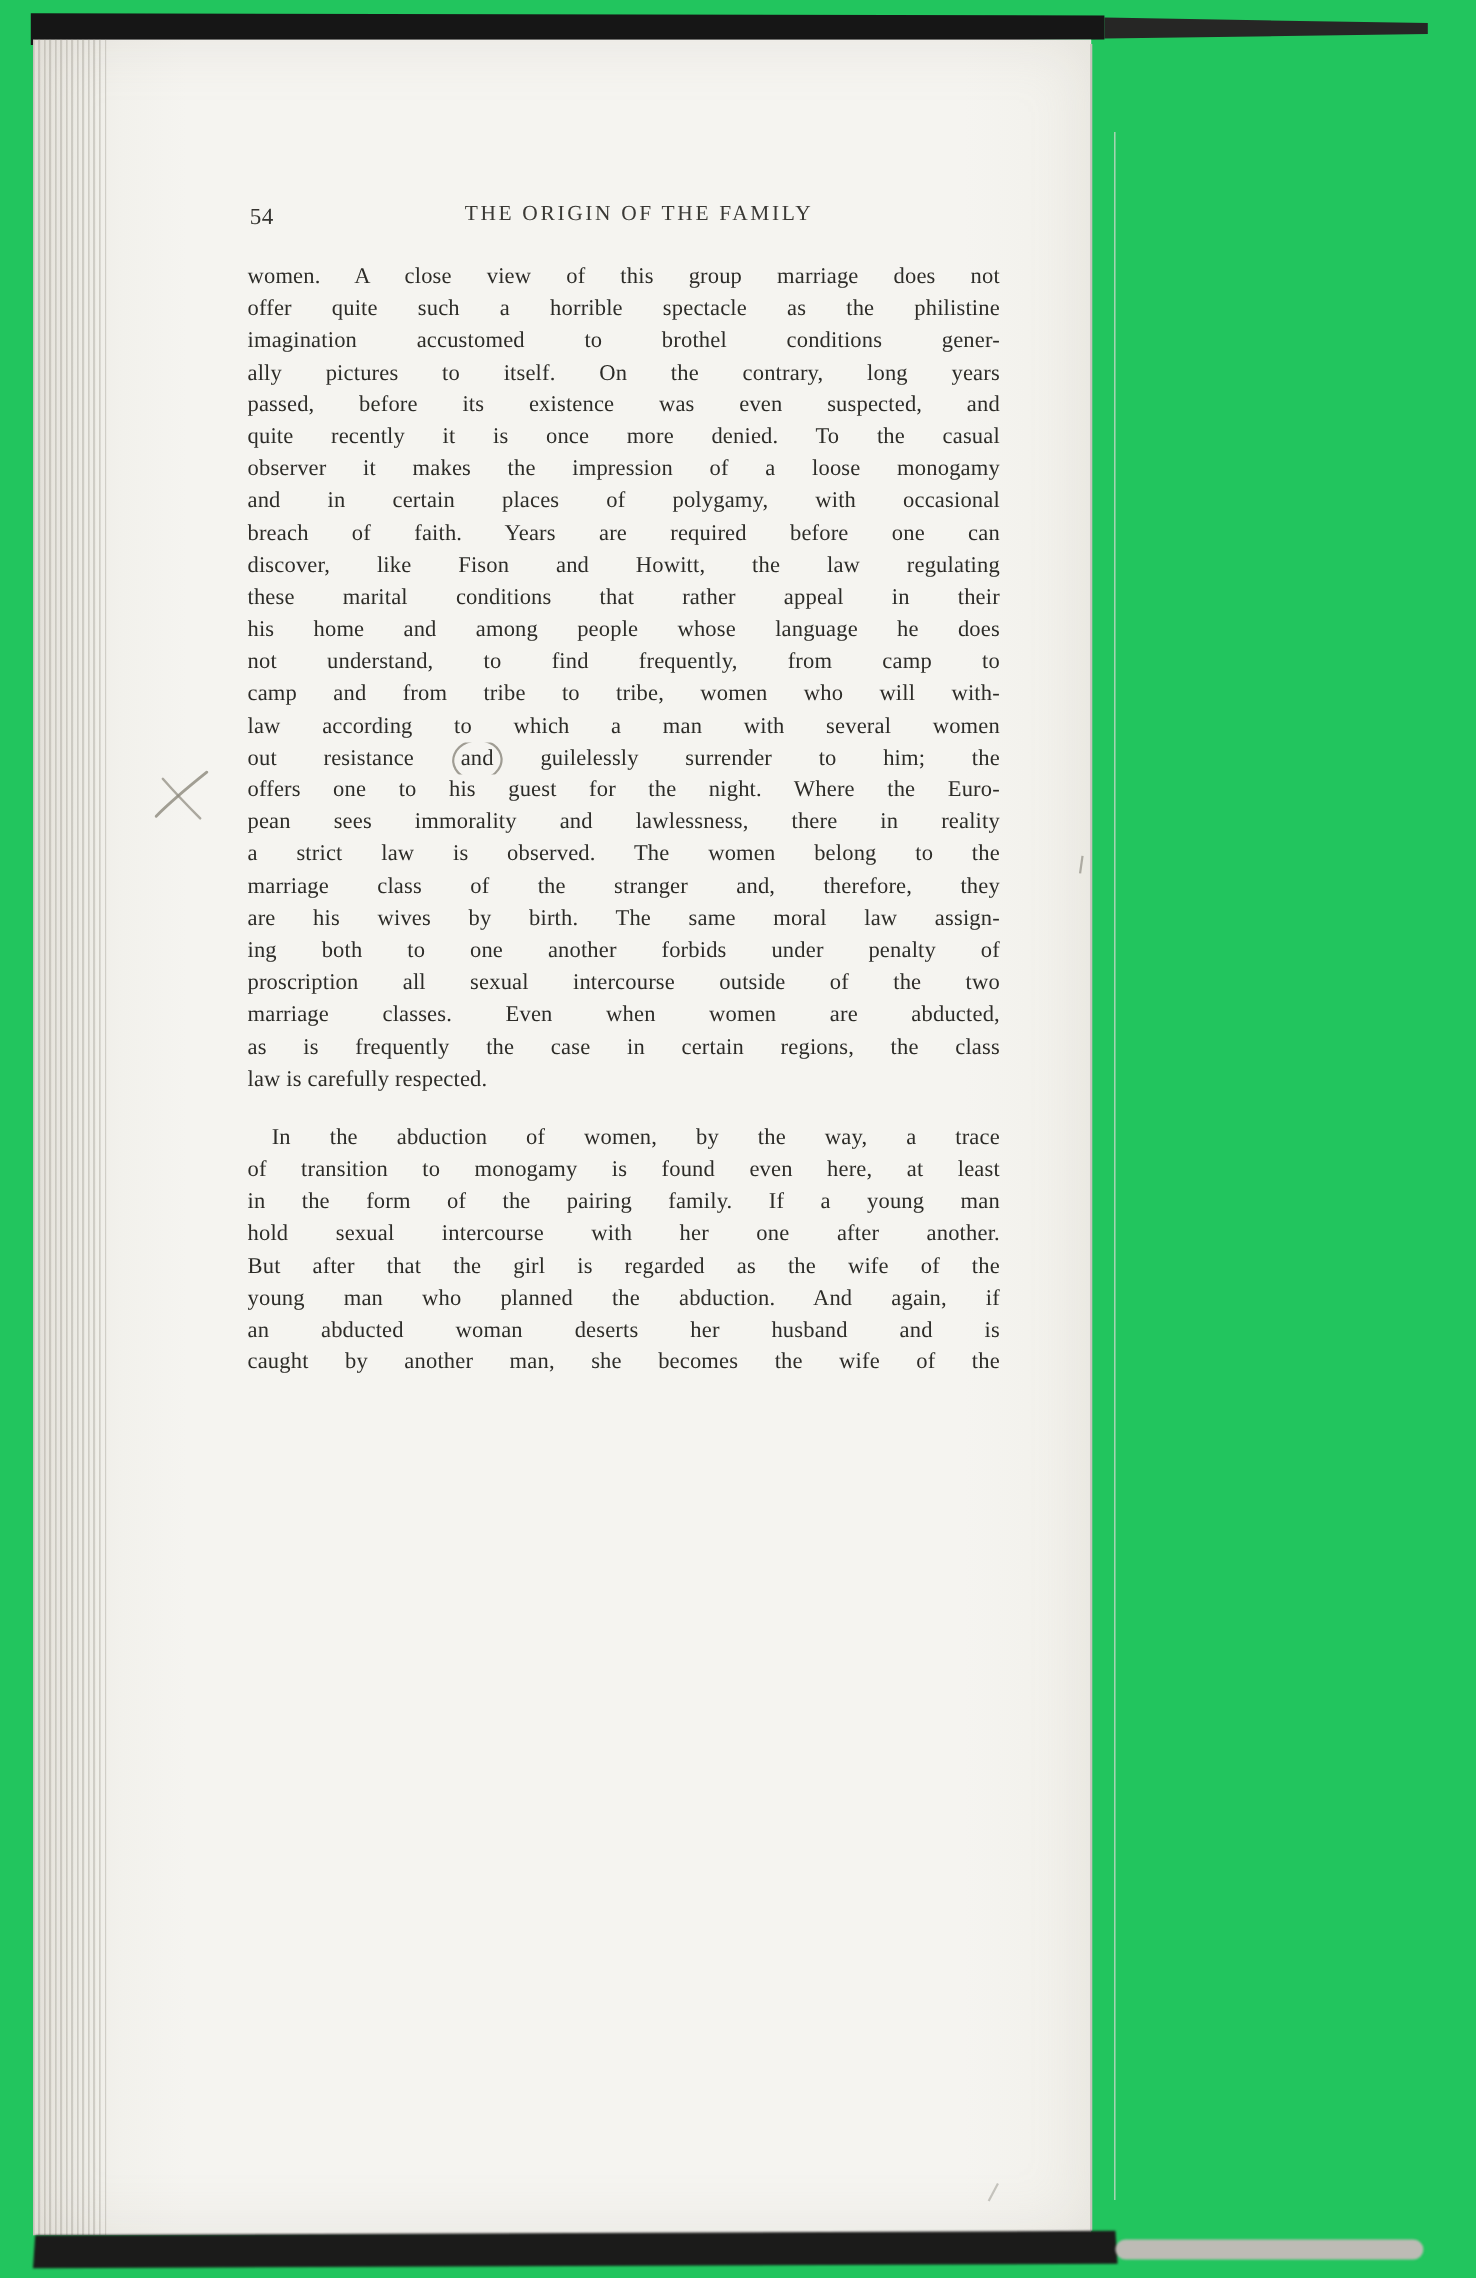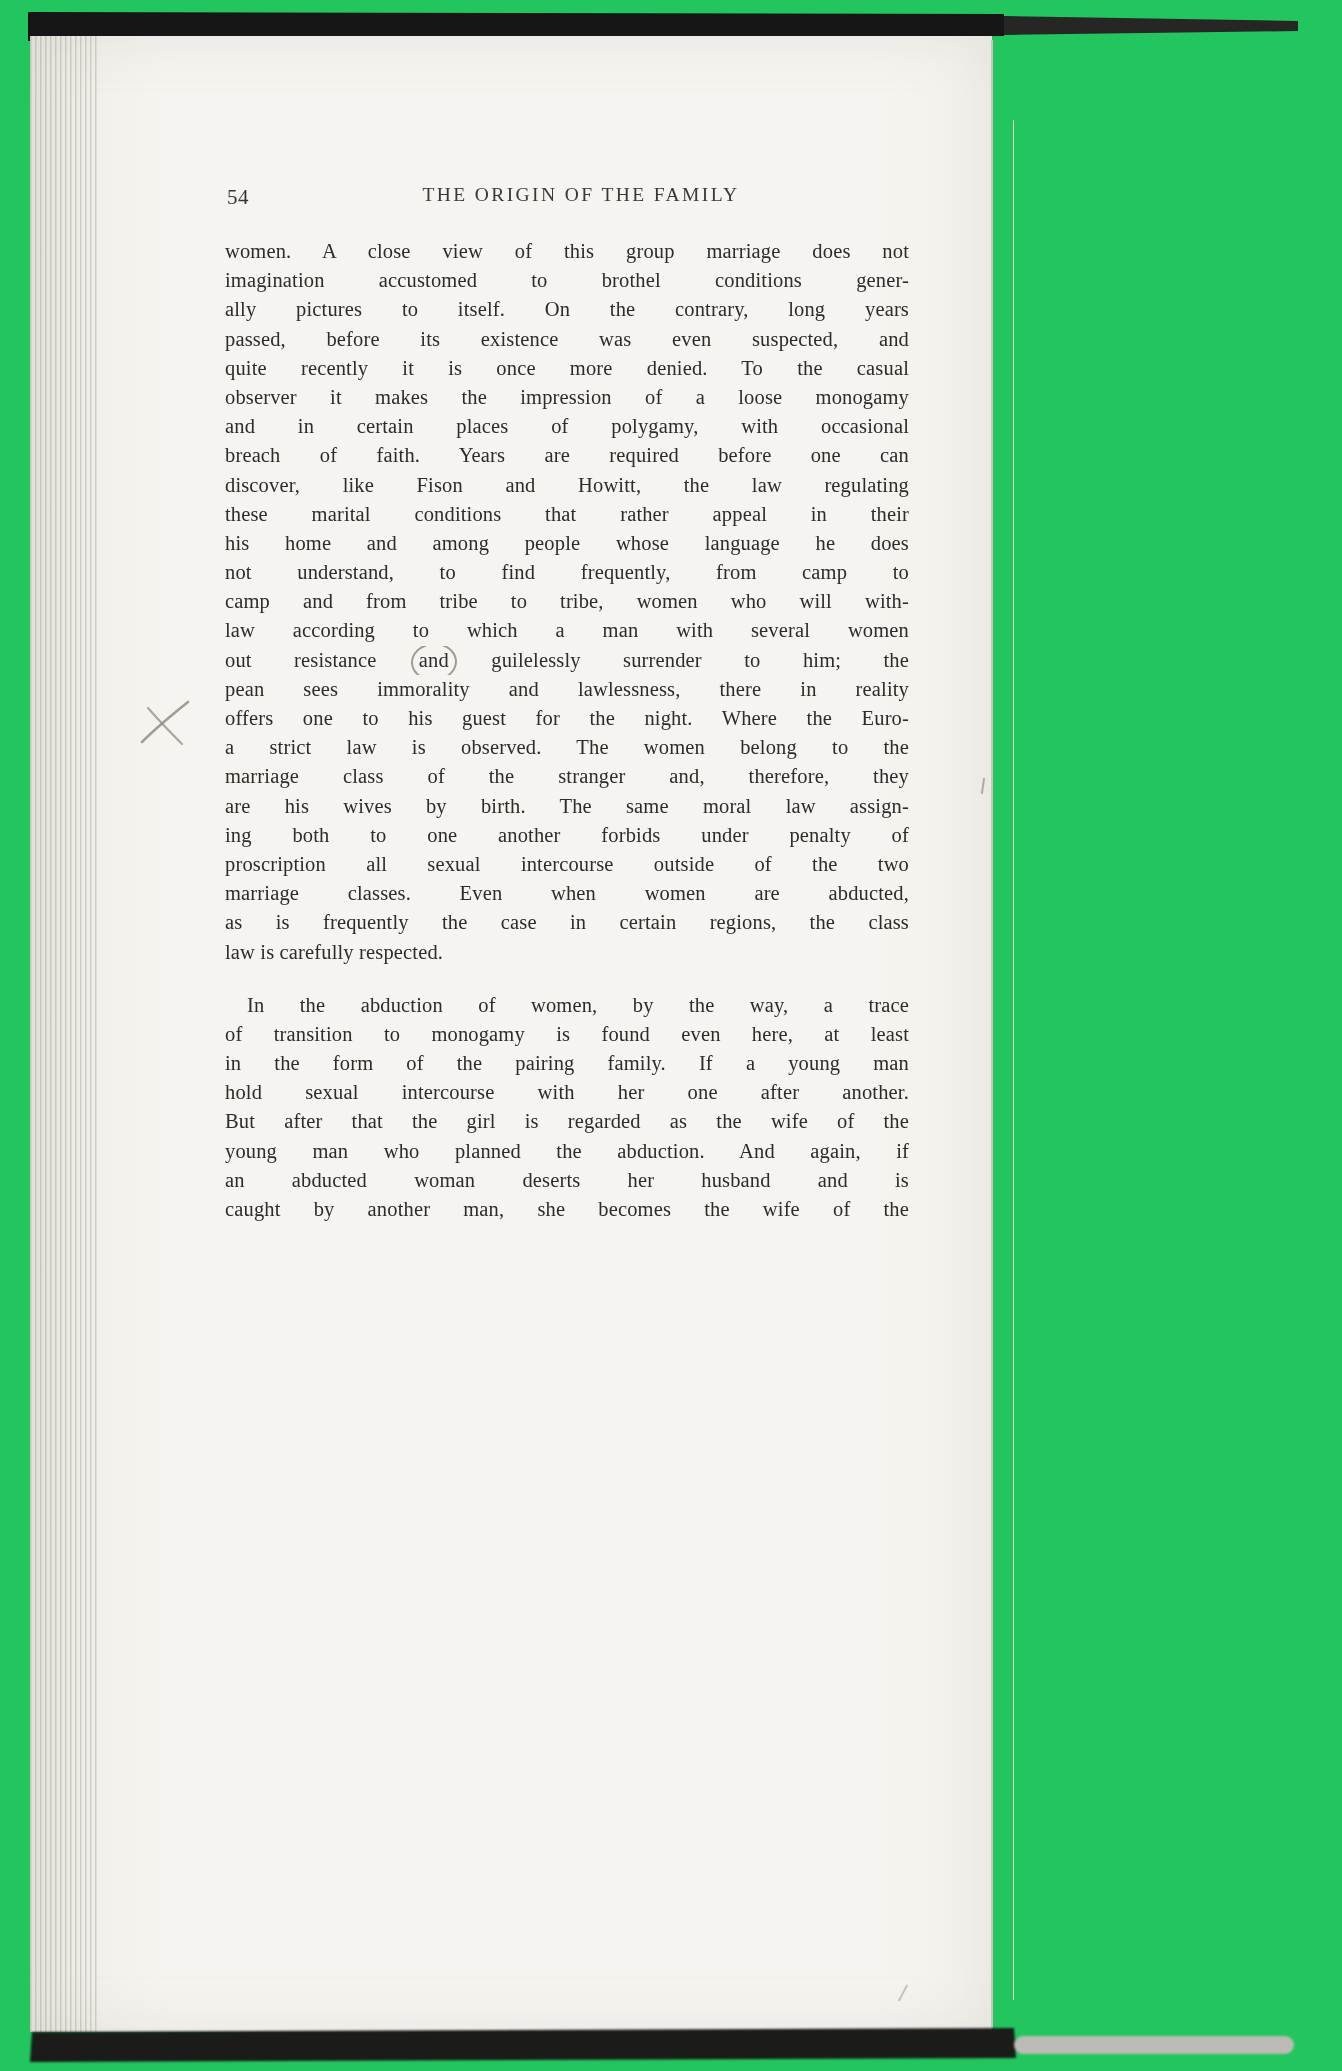--- a/index.html
+++ b/index.html
@@ -73,38 +73,39 @@
   <div class="page-right-line"></div>
   <div class="page-right-line2"></div>
 
   <div class="header-row">
     <span class="page-num">54</span>
     <div class="running-title">THE ORIGIN OF THE FAMILY</div>
   </div>
 
   <div class="textblock">
     <div class="line j">women. A close view of this group marriage does not</div>
+    <div class="line j">offer quite such a horrible spectacle as the philistine</div>
     <div class="line j">imagination accustomed to brothel conditions gener-</div>
     <div class="line j">ally pictures to itself. On the contrary, long years</div>
     <div class="line j">passed, before its existence was even suspected, and</div>
     <div class="line j">quite recently it is once more denied. To the casual</div>
     <div class="line j">observer it makes the impression of a loose monogamy</div>
     <div class="line j">and in certain places of polygamy, with occasional</div>
     <div class="line j">breach of faith. Years are required before one can</div>
     <div class="line j">discover, like Fison and Howitt, the law regulating</div>
     <div class="line j">these marital conditions that rather appeal in their</div>
     <div class="line j">his home and among people whose language he does</div>
     <div class="line j">not understand, to find frequently, from camp to</div>
     <div class="line j">camp and from tribe to tribe, women who will with-</div>
 
     <div class="line j">law according to which a man with several women</div>
 
     <div class="line j"><span>out resistance </span><span class="circled">and</span><span> guilelessly surrender to him; the</span></div>
+    <div class="line j">offers one to his guest for the night. Where the Euro-</div>
     <div class="line j">pean sees immorality and lawlessness, there in reality</div>
-    <div class="line j">offers one to his guest for the night. Where the Euro-</div>
     <div class="line j">a strict law is observed. The women belong to the</div>
     <div class="line j">marriage class of the stranger and, therefore, they</div>
     <div class="line j">are his wives by birth. The same moral law assign-</div>
     <div class="line j">ing both to one another forbids under penalty of</div>
     <div class="line j">proscription all sexual intercourse outside of the two</div>
     <div class="line j">marriage classes. Even when women are abducted,</div>
     <div class="line j">as is frequently the case in certain regions, the class</div>
     <div class="line last">law is carefully respected.</div>
 
     <div class="line j p2first">In the abduction of women, by the way, a trace</div>

